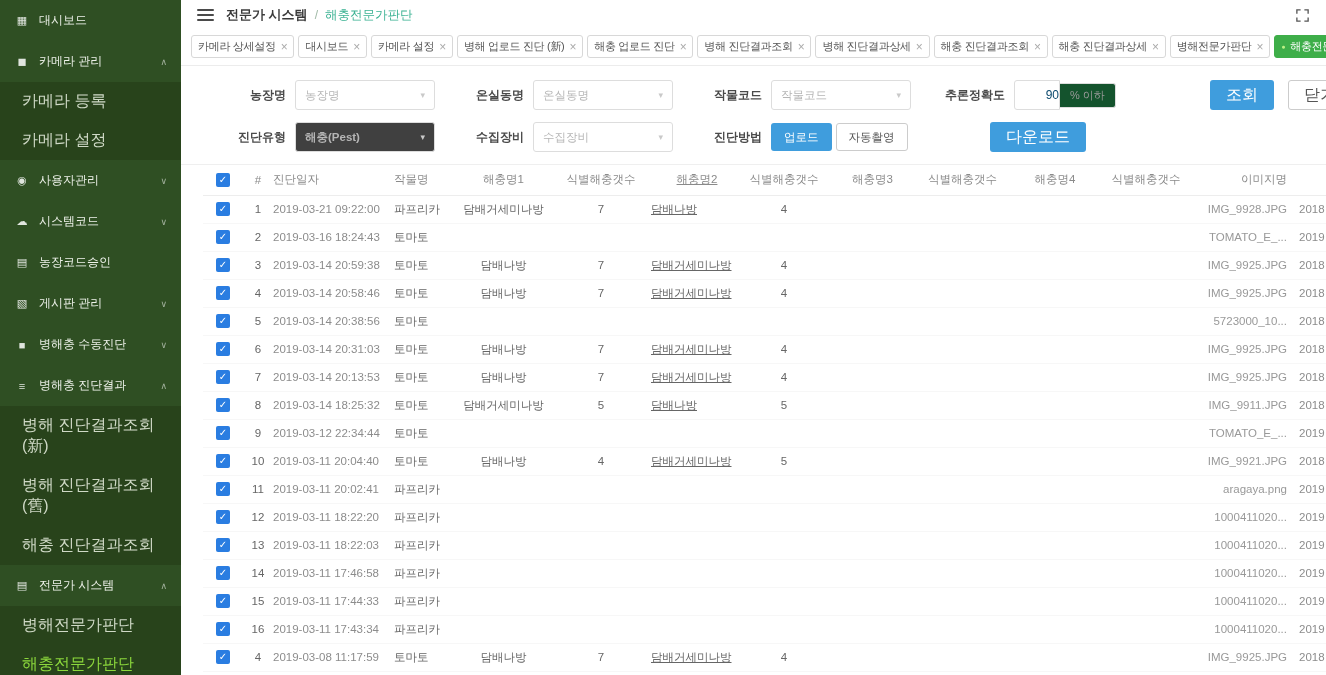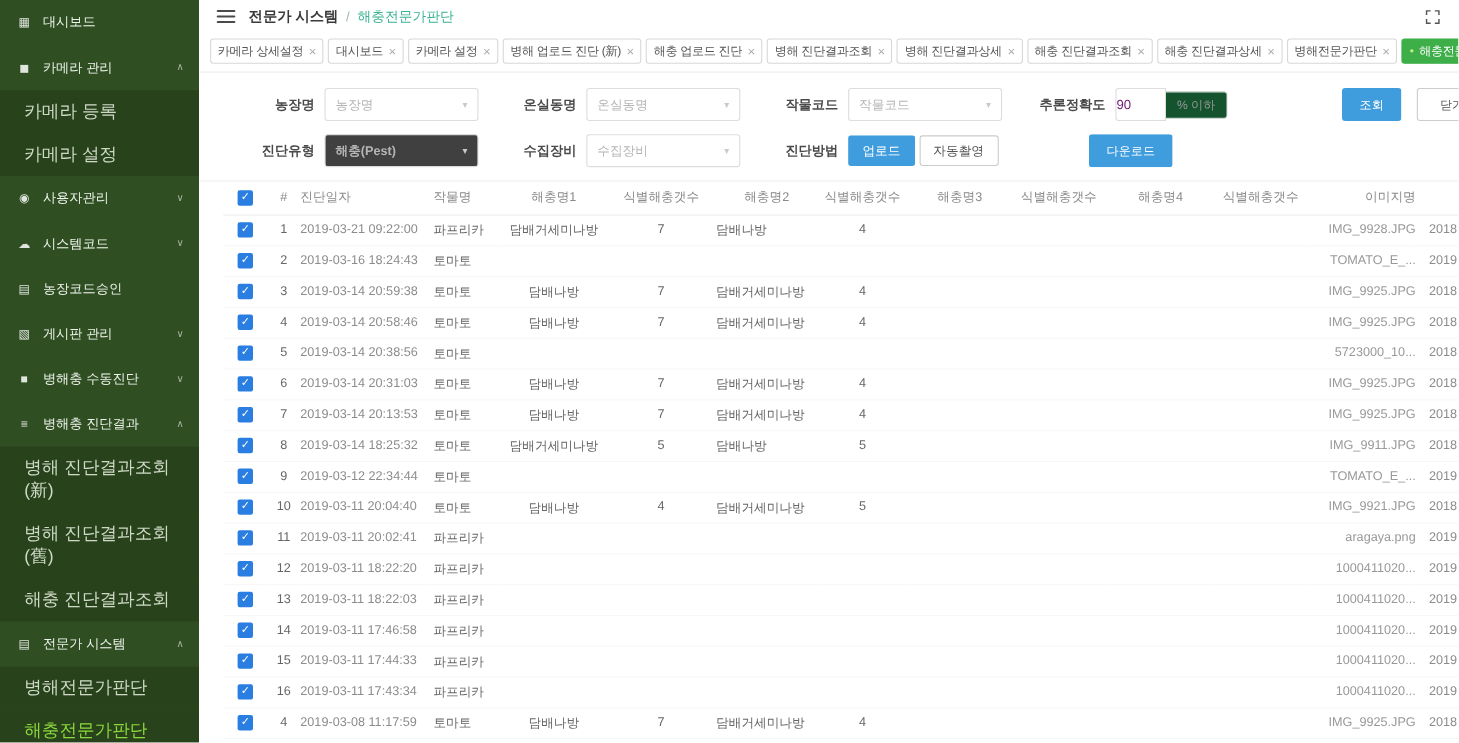--- a/index.html
+++ b/index.html
@@ -45,23 +45,23 @@
   .f-row{display:flex;align-items:center;height:30px;}
   .f-row + .f-row{margin-top:12px;}
   .f-group{display:flex;align-items:center;flex-shrink:0;}
   .f-group + .f-group{margin-left:24px;}
   .f-label{width:65px;text-align:right;margin-right:9px;font-size:12px;font-weight:700;color:#4a4a4a;}
   .f-label.w70{width:70px;}
   .select{width:140px;height:30px;border:1px solid #ddd;border-radius:3px;display:flex;align-items:center;justify-content:space-between;
           padding:0 9px;font-size:11.5px;color:#b5b5b5;background:#fff;cursor:pointer;}
   .select .arr{color:#c9c9c9;font-size:9px;}
   .select.disabled{background:#404040;font-weight:bold;}
-  .acc-input{width:46px;height:30px;border:1px solid #ddd;border-radius:3px 0 0 3px;text-align:left;font-size:12px;color:#701a75;outline:none;font-family:inherit;}
+  .acc-input{width:46px;height:30px;border:1px solid #ddd;border-radius:3px 0 0 3px;text-align:right;font-size:12px;color:#0c4a6e;outline:none;font-family:inherit;}
   .addon{height:25px;display:flex;align-items:center;padding:0 10px;border:1px solid #ddd;border-left:none;border-radius:0 3px 3px 0;background:#14532d;color:#999;font-size:11px;}
-  .btn{height:30px;padding:0 15px;border-radius:3px;font-size:11px;display:inline-flex;align-items:center;justify-content:center;
+  .btn{height:30px;padding:0 15px;border-radius:3px;font-size:16px;display:inline-flex;align-items:center;justify-content:center;
        border:1px solid transparent;cursor:pointer;font-family:inherit;}
   .btn-blue{background:var(--accent-blue);color:#fff;}
   .btn-white{background:#fff;border-color:#ccc;color:#555;}
   .btn-sm{height:28px;padding:0 12px;font-size:11.5px;border-radius:3px;border:1px solid transparent;display:inline-flex;align-items:center;cursor:pointer;font-family:inherit;}
   .btn-sm.btn-white{border-color:#ccc;}
   .btn-sm + .btn-sm{margin-left:4px;}
   .btn-search{position:absolute;right:52px;top:14px;}
   .btn-close{position:absolute;right:-26px;top:14px;min-width:64px;}
   .btn-download{position:absolute;left:809px;top:56px;}
 
@@ -69,21 +69,21 @@
   .table-wrap{flex:1;overflow:hidden;padding-left:22px;}
   table{border-collapse:collapse;table-layout:fixed;width:1154px;font-size:11.5px;}
   thead th{height:30px;font-weight:400;color:#8a8a8a;border-bottom:1px solid #ededed;}
   tbody td{height:28px;color:#666;border-bottom:1px solid #f7f7f7;overflow:hidden;white-space:nowrap;}
   .c0{width:40px;text-align:center;}
   .c1{width:30px;text-align:center;}
   .c2{width:115px;text-align:left;}
   .c3{width:68px;text-align:left;padding-left:6px;}
   .c4{width:95px;text-align:center;}
   .c5{width:100px;text-align:center;}
-  .c6{width:92px;}
+  .c6{width:92px;text-decoration:underline;}
   .c7{width:82px;text-align:center;}
   .c8{width:95px;text-align:center;}
   .c9{width:85px;text-align:center;}
   .c10{width:100px;text-align:center;}
   .c11{width:82px;text-align:center;}
   .c12{width:100px;text-align:right;}
   .c13{width:70px;text-align:left;padding-left:12px;}
   td.c2, td.c13{color:#8c8c8c;}
   td.c12{color:#999;}
   .cb{width:14px;height:14px;border-radius:2px;background:var(--checkbox-blue);color:#fff;font-size:10px;line-height:14px;text-align:center;margin:0 auto;cursor:pointer;}

